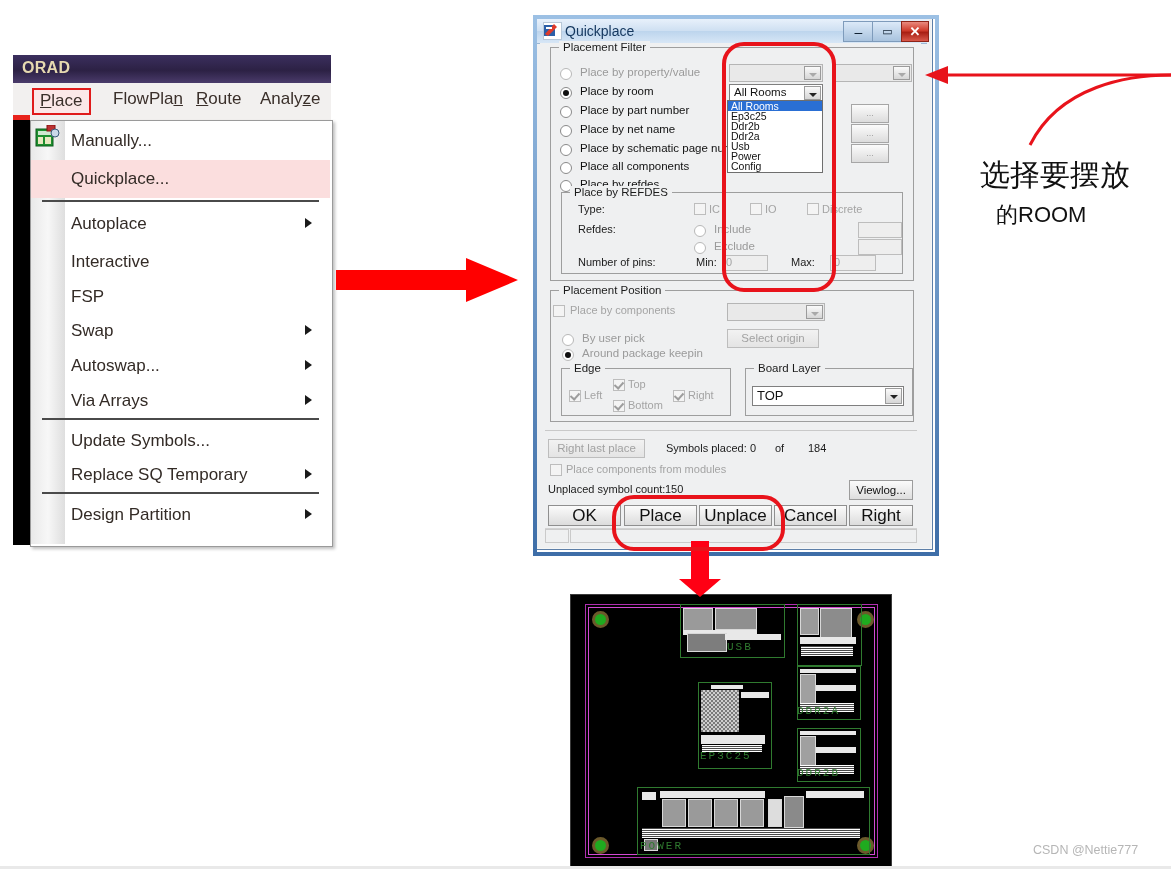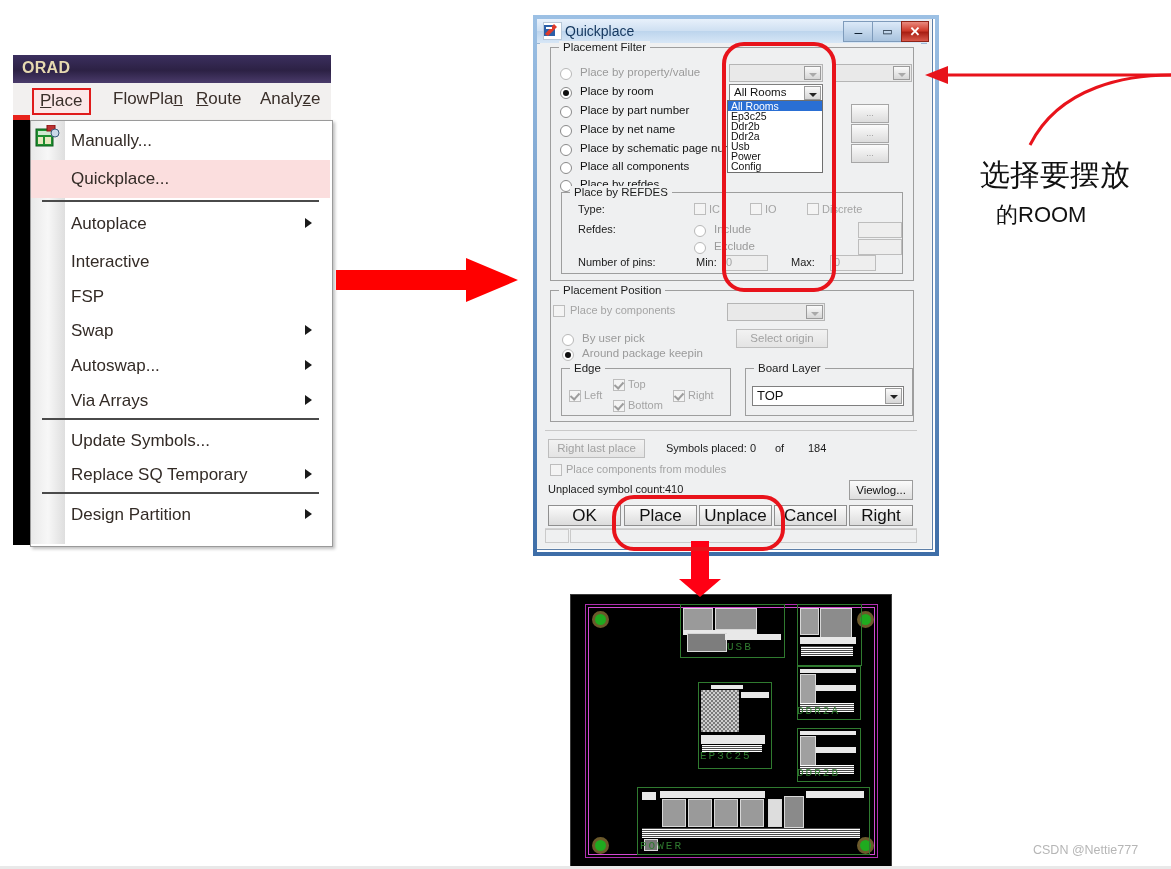--- a/index.html
+++ b/index.html
@@ -462,21 +462,21 @@
 <div class="small-lbl dim" style="left:570px;top:304px;">Place by components</div>
 <div class="combo dim" style="left:727px;top:303px;width:96px;height:16px;">
   <span class="txt"></span>
   <span class="arw"></span>
 </div>
 
 <div class="radio-row dim" style="left:562px;top:333px;">
   <span class="rb"></span>
   <span class="rlbl">By user pick</span>
 </div>
-<div class="btn dim" style="left:727px;top:329px;width:90px;height:17px;line-height:17px;margin-left:9px;">
+<div class="btn dim" style="left:727px;top:329px;width:90px;height:17px;line-height:17px;">
   <span>Select origin</span>
 </div>
 
 <div class="radio-row dim" style="left:562px;top:348px;">
   <span class="rb sel" style="border-color:#bcbcbc;"></span>
   <span class="rlbl">Around package keepin</span>
 </div>
 
 <div class="groupbox" id="gb-edge"></div>
 <div class="group-title" id="gb-edge-title">Edge</div>
@@ -507,21 +507,21 @@
 </div>
 <div class="small-lbl" style="left:666px;top:442px;">Symbols placed:</div>
 <div class="small-lbl" style="left:750px;top:442px;">0</div>
 <div class="small-lbl" style="left:775px;top:442px;">of</div>
 <div class="small-lbl" style="left:808px;top:442px;">184</div>
 
 <div class="cbox dim" style="left:550px;top:464px;"></div>
 <div class="small-lbl dim" style="left:566px;top:463px;">Place components from modules</div>
 
 <div class="small-lbl" style="left:548px;top:483px;">Unplaced symbol count:</div>
-<div class="small-lbl" style="left:665px;top:483px;">410</div>
+<div class="small-lbl" style="left:665px;top:483px;">150</div>
 <div class="btn" style="left:849px;top:480px;width:62px;height:18px;line-height:18px;">
   <span>Viewlog...</span>
 </div>
 
 <div class="qp-btn" style="left:548px;top:505px;width:71px;">
   <span>OK</span>
 </div>
 <div class="qp-btn" style="left:624px;top:505px;width:71px;">
   <span>Place</span>
 </div>

